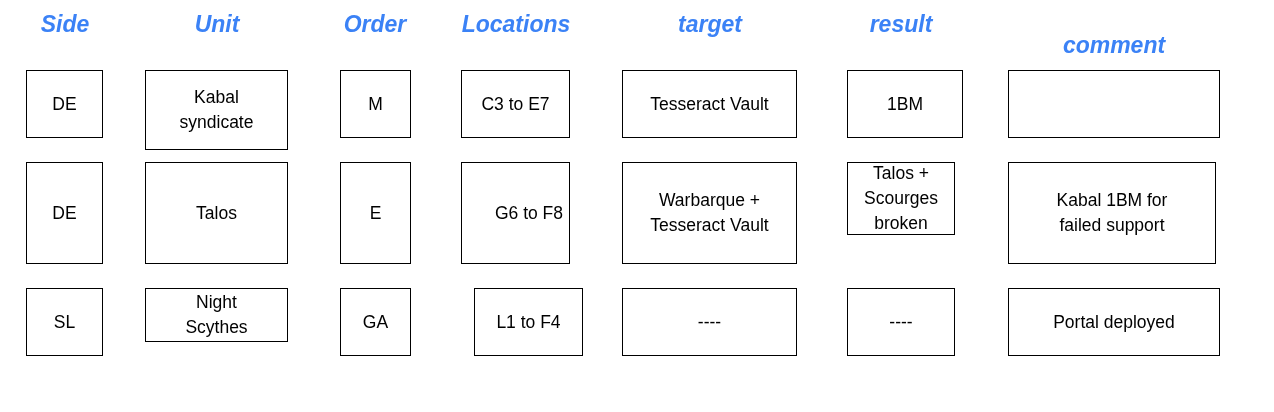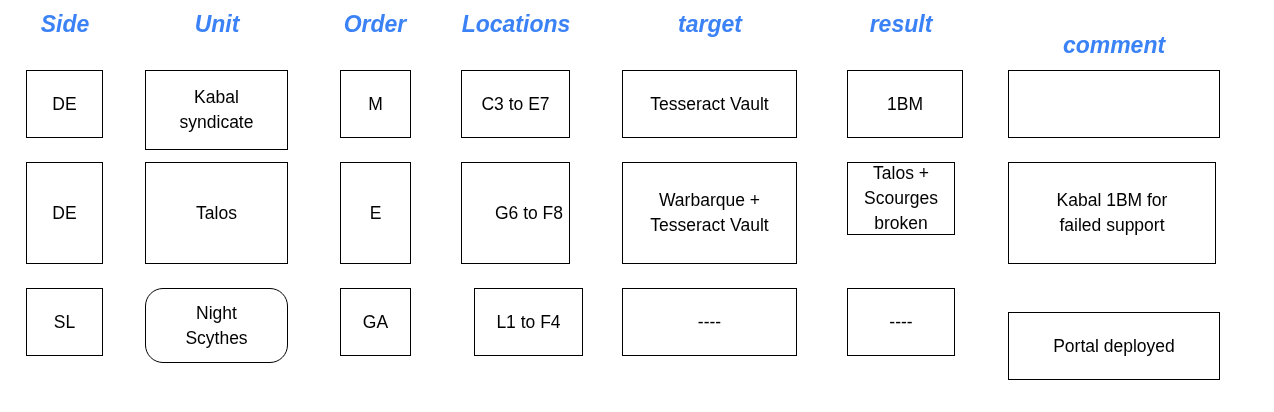--- a/index.html
+++ b/index.html
@@ -130,38 +130,38 @@
 
   <div class="cell" style="left:1008px; top:162px; width:208px; height:102px;">
     <span class="cell-text">Kabal 1BM for
 failed support</span>
   </div>
 
   <div class="cell" style="left:26px; top:288px; width:77px; height:68px;">
     <span class="cell-text">SL</span>
   </div>
 
-  <div class="cell" style="left:145px; top:288px; width:143px; height:75px;border-radius:18px;">
+  <div class="cell" style="left:145px; top:288px; width:143px; height:54px;">
     <span class="cell-text">Night
 Scythes</span>
   </div>
 
   <div class="cell" style="left:340px; top:288px; width:71px; height:68px;">
     <span class="cell-text">GA</span>
   </div>
 
   <div class="cell" style="left:474px; top:288px; width:109px; height:68px;">
     <span class="cell-text">L1 to F4</span>
   </div>
 
   <div class="cell" style="left:622px; top:288px; width:175px; height:68px;">
     <span class="cell-text">----</span>
   </div>
 
   <div class="cell" style="left:847px; top:288px; width:108px; height:68px;">
     <span class="cell-text">----</span>
   </div>
 
-  <div class="cell" style="left:1008px; top:288px; width:212px; height:68px;margin-top:24px;">
+  <div class="cell" style="left:1008px; top:288px; width:212px; height:68px;">
     <span class="cell-text">Portal deployed</span>
   </div>
 
 </div>
 
 </body></html>

